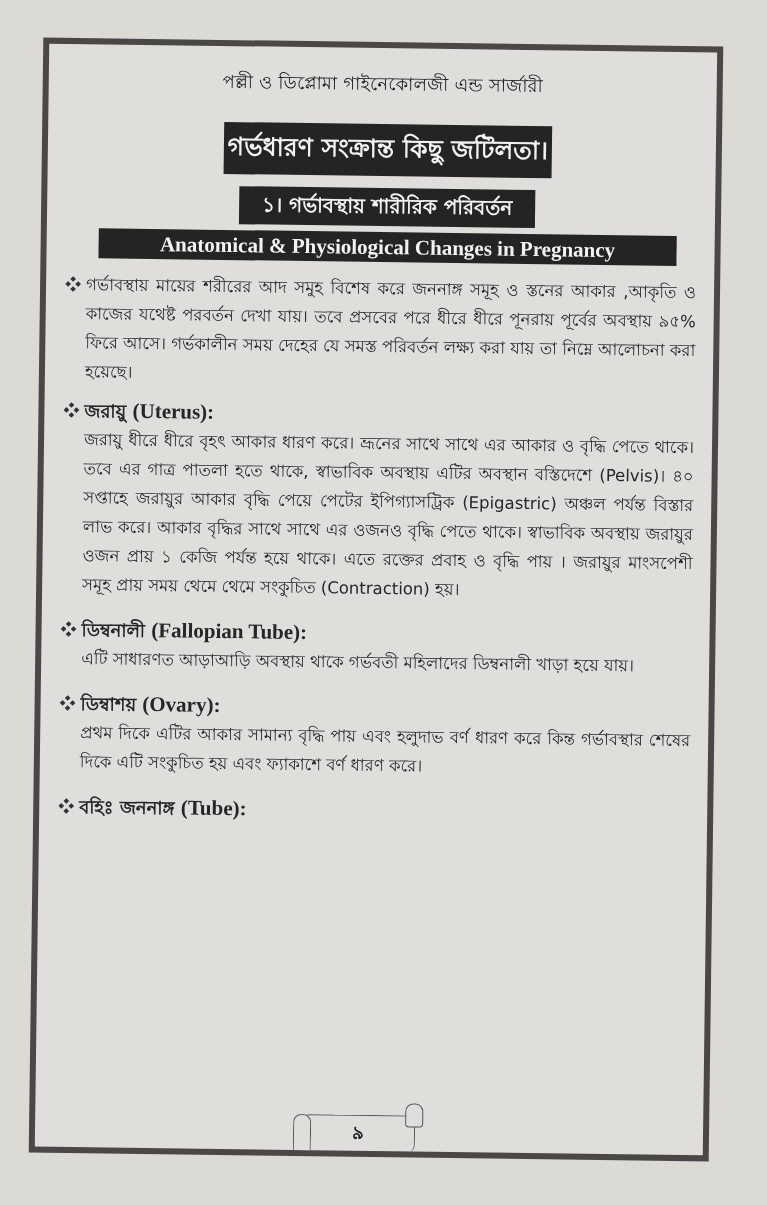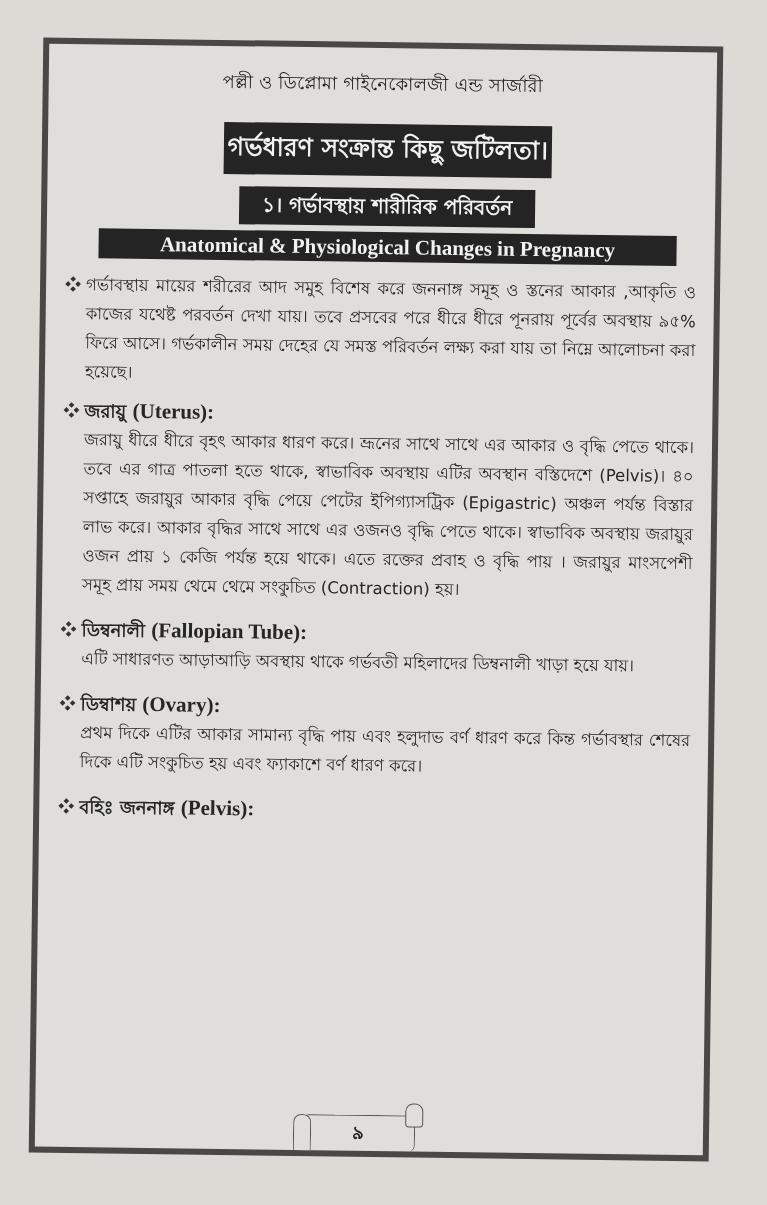--- a/index.html
+++ b/index.html
@@ -252,21 +252,21 @@
     </div>
 
     <div class="block" style="margin-top:16px">
       <div class="bullet-row heading">
         <span class="diamond-icon">
             <span class="d1"></span>
             <span class="d2"></span>
             <span class="d3"></span>
             <span class="d4"></span>
           </span>
-        <span>বহিঃ জননাঙ্গ</span>&nbsp;<span class="en">(Pelvis):</span>
+        <span>বহিঃ জননাঙ্গ</span>&nbsp;<span class="en">(Tube):</span>
       </div>
     </div>
 
   </div>
 
   <div class="page-number-scroll">
     <div class="scroll-body"></div>
     <div class="scroll-curl-left"></div>
     <div class="scroll-curl-right"></div>
     <div class="page-number">৯</div>

